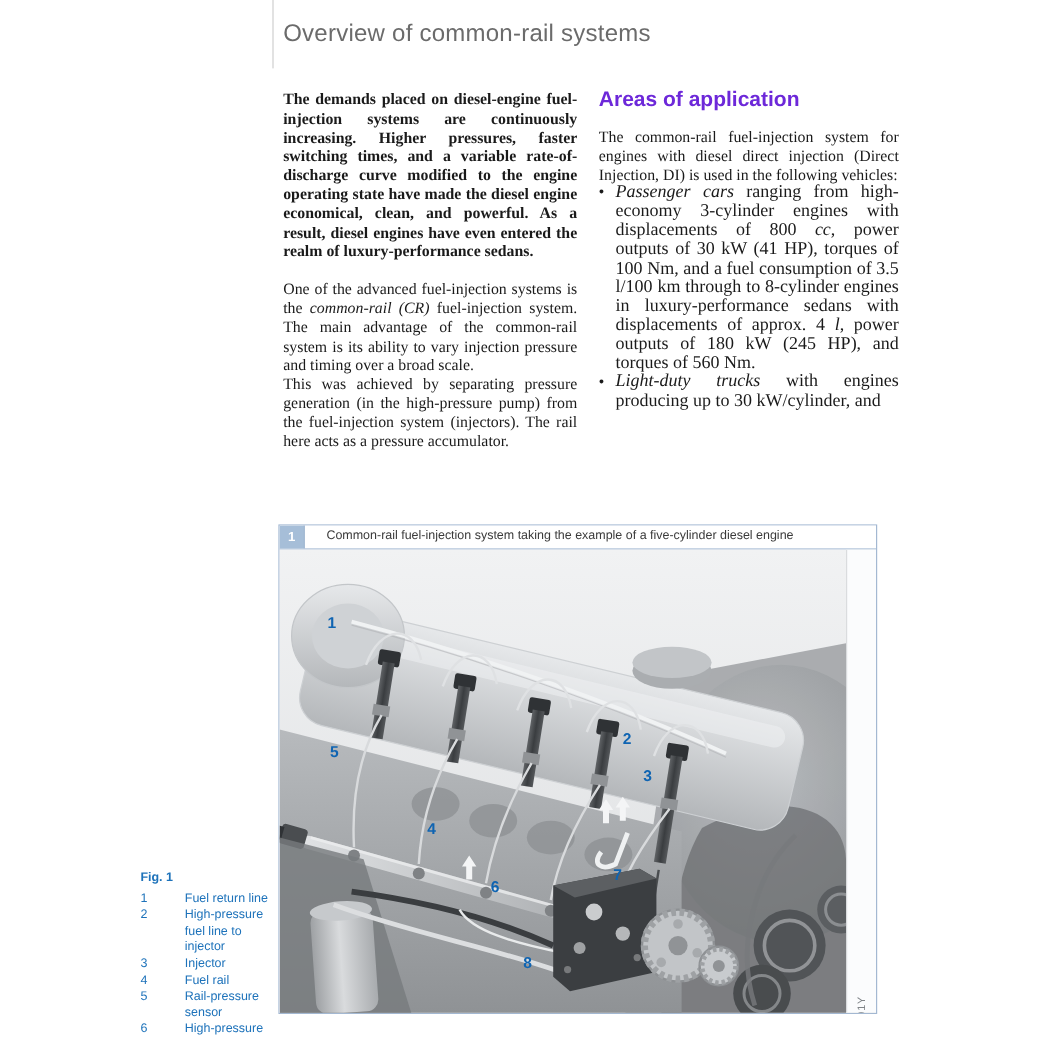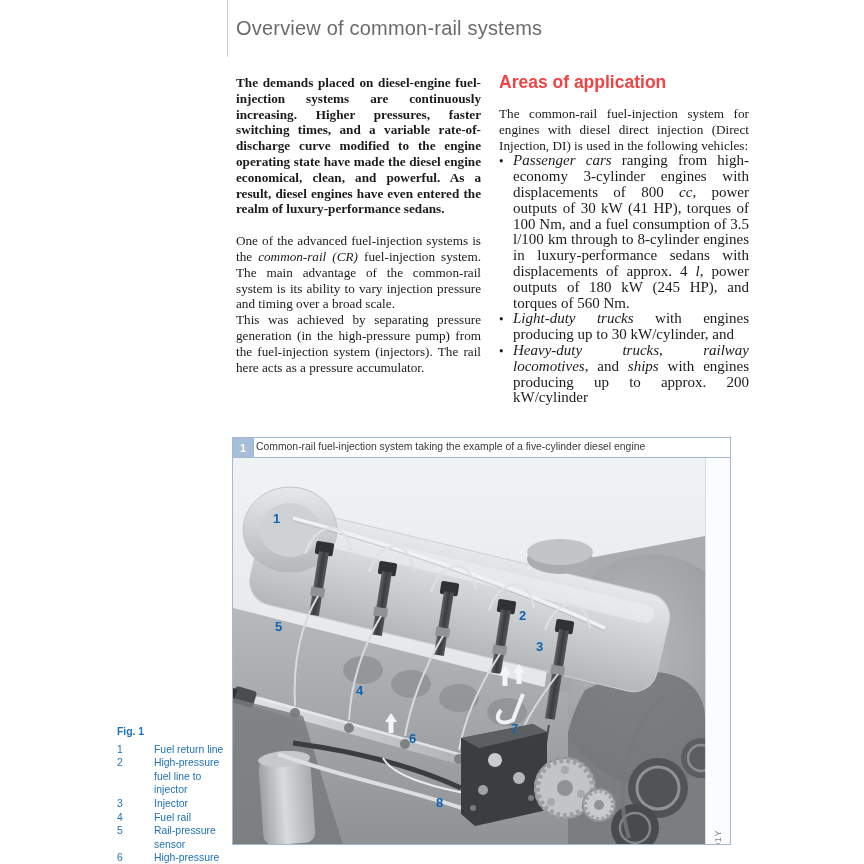--- a/index.html
+++ b/index.html
@@ -13,33 +13,33 @@
          font-size:20px;font-weight:400;color:#6b6b6b;letter-spacing:.2px;}
 
   .left-col{position:absolute;left:236px;top:75px;width:245px;}
   .right-col{position:absolute;left:499px;top:72px;width:250px;}
   p{margin:0;font-size:13.2px;line-height:15.8px;text-align:justify;}
   .lead{font-weight:bold;margin-bottom:16px;}
   .blk{display:block;}
   i{font-style:italic;}
 
   .app-heading{margin:0 0 13px 0;font-family:"Liberation Sans","DejaVu Sans",sans-serif;
-               font-size:17.5px;font-weight:bold;color:#ef4444;}
+               font-size:17.5px;font-weight:bold;color:#6d28d9;}
   .bullets{margin-top:0;}
   .b-row{display:flex;font-size:15px;line-height:15.8px;}
   .b-dot{flex:0 0 14px;}
   .b-dot::before{content:"●";font-size:7.5px;position:relative;top:-2px;}
   .b-text{flex:1;text-align:justify;}
 
   .figure{position:absolute;left:232px;top:437px;width:499px;height:408px;box-sizing:border-box;
           border:1px solid #a3b8d2;display:flex;flex-direction:column;background:#fff;}
   .fig-header{height:19px;flex:0 0 19px;display:flex;border-bottom:1px solid #a3b8d2;background:#fff;}
   .fig-num{flex:0 0 20px;background:#a6bed8;color:#fff;font-size:11px;font-weight:bold;
            display:flex;align-items:center;justify-content:center;border-right:1px solid #a3b8d2;}
-  .fig-caption{flex:1;font-size:10.4px;color:#3a3a3a;line-height:18px;padding-left:2px;white-space:nowrap;overflow:hidden;}
+  .fig-caption{flex:1;font-size:10.4px;color:#3a3a3a;line-height:18px;padding-left:18px;white-space:nowrap;overflow:hidden;}
   .fig-image{position:relative;flex:1;background:#eceef0;overflow:hidden;}
   .fig-image svg{position:absolute;left:0;top:0;}
   .strip{position:absolute;right:0;top:0;bottom:0;width:24px;background:#fbfcfd;border-left:1px solid #dadcde;}
   .watermark{position:absolute;right:7px;bottom:14px;transform:rotate(-90deg);transform-origin:right bottom;
              white-space:nowrap;font-size:9px;color:#7f8387;letter-spacing:.6px;}
   .callout{position:absolute;font-family:"Liberation Sans","DejaVu Sans",sans-serif;
            font-size:13px;font-weight:bold;color:#0f64b2;}
 
   .legend{position:absolute;left:117px;top:698px;width:114px;font-family:"Liberation Sans","DejaVu Sans",sans-serif;
           font-size:10.4px;line-height:13.6px;color:#1d72ba;margin-top:27px;}
@@ -66,24 +66,20 @@
     <h2 class="app-heading">Areas of application</h2>
     <p>The common-rail fuel-injection system for engines with diesel direct injection (Direct Injection, DI) is used in the following vehicles:</p>
     <div class="bullets">
       <div class="b-row">
         <span class="b-dot"></span>
         <span class="b-text"><i>Passenger cars</i><span> ranging from high-economy 3-cylinder engines with displacements of 800 </span><i>cc</i><span>, power outputs of 30 kW (41 HP), torques of 100 Nm, and a fuel consumption of 3.5 l/100 km through to 8-cylinder engines in luxury-performance sedans with displacements of approx. 4 </span><i>l</i><span>, power outputs of 180 kW (245 HP), and torques of 560 Nm.</span></span>
       </div>
       <div class="b-row">
         <span class="b-dot"></span>
         <span class="b-text"><i>Light-duty trucks</i><span> with engines producing up to 30 kW/cylinder, and</span></span>
-      </div>
-      <div class="b-row">
-        <span class="b-dot"></span>
-        <span class="b-text"><i>Heavy-duty trucks</i><span>, </span><i>railway locomotives</i><span>, and </span><i>ships</i><span> with engines producing up to approx. 200 kW/cylinder</span></span>
       </div>
     </div>
   </div>
 
   <div class="figure">
     <div class="fig-header sans">
       <div class="fig-num">1</div>
       <div class="fig-caption">Common-rail fuel-injection system taking the example of a five-cylinder diesel engine</div>
     </div>
     <div class="fig-image">

